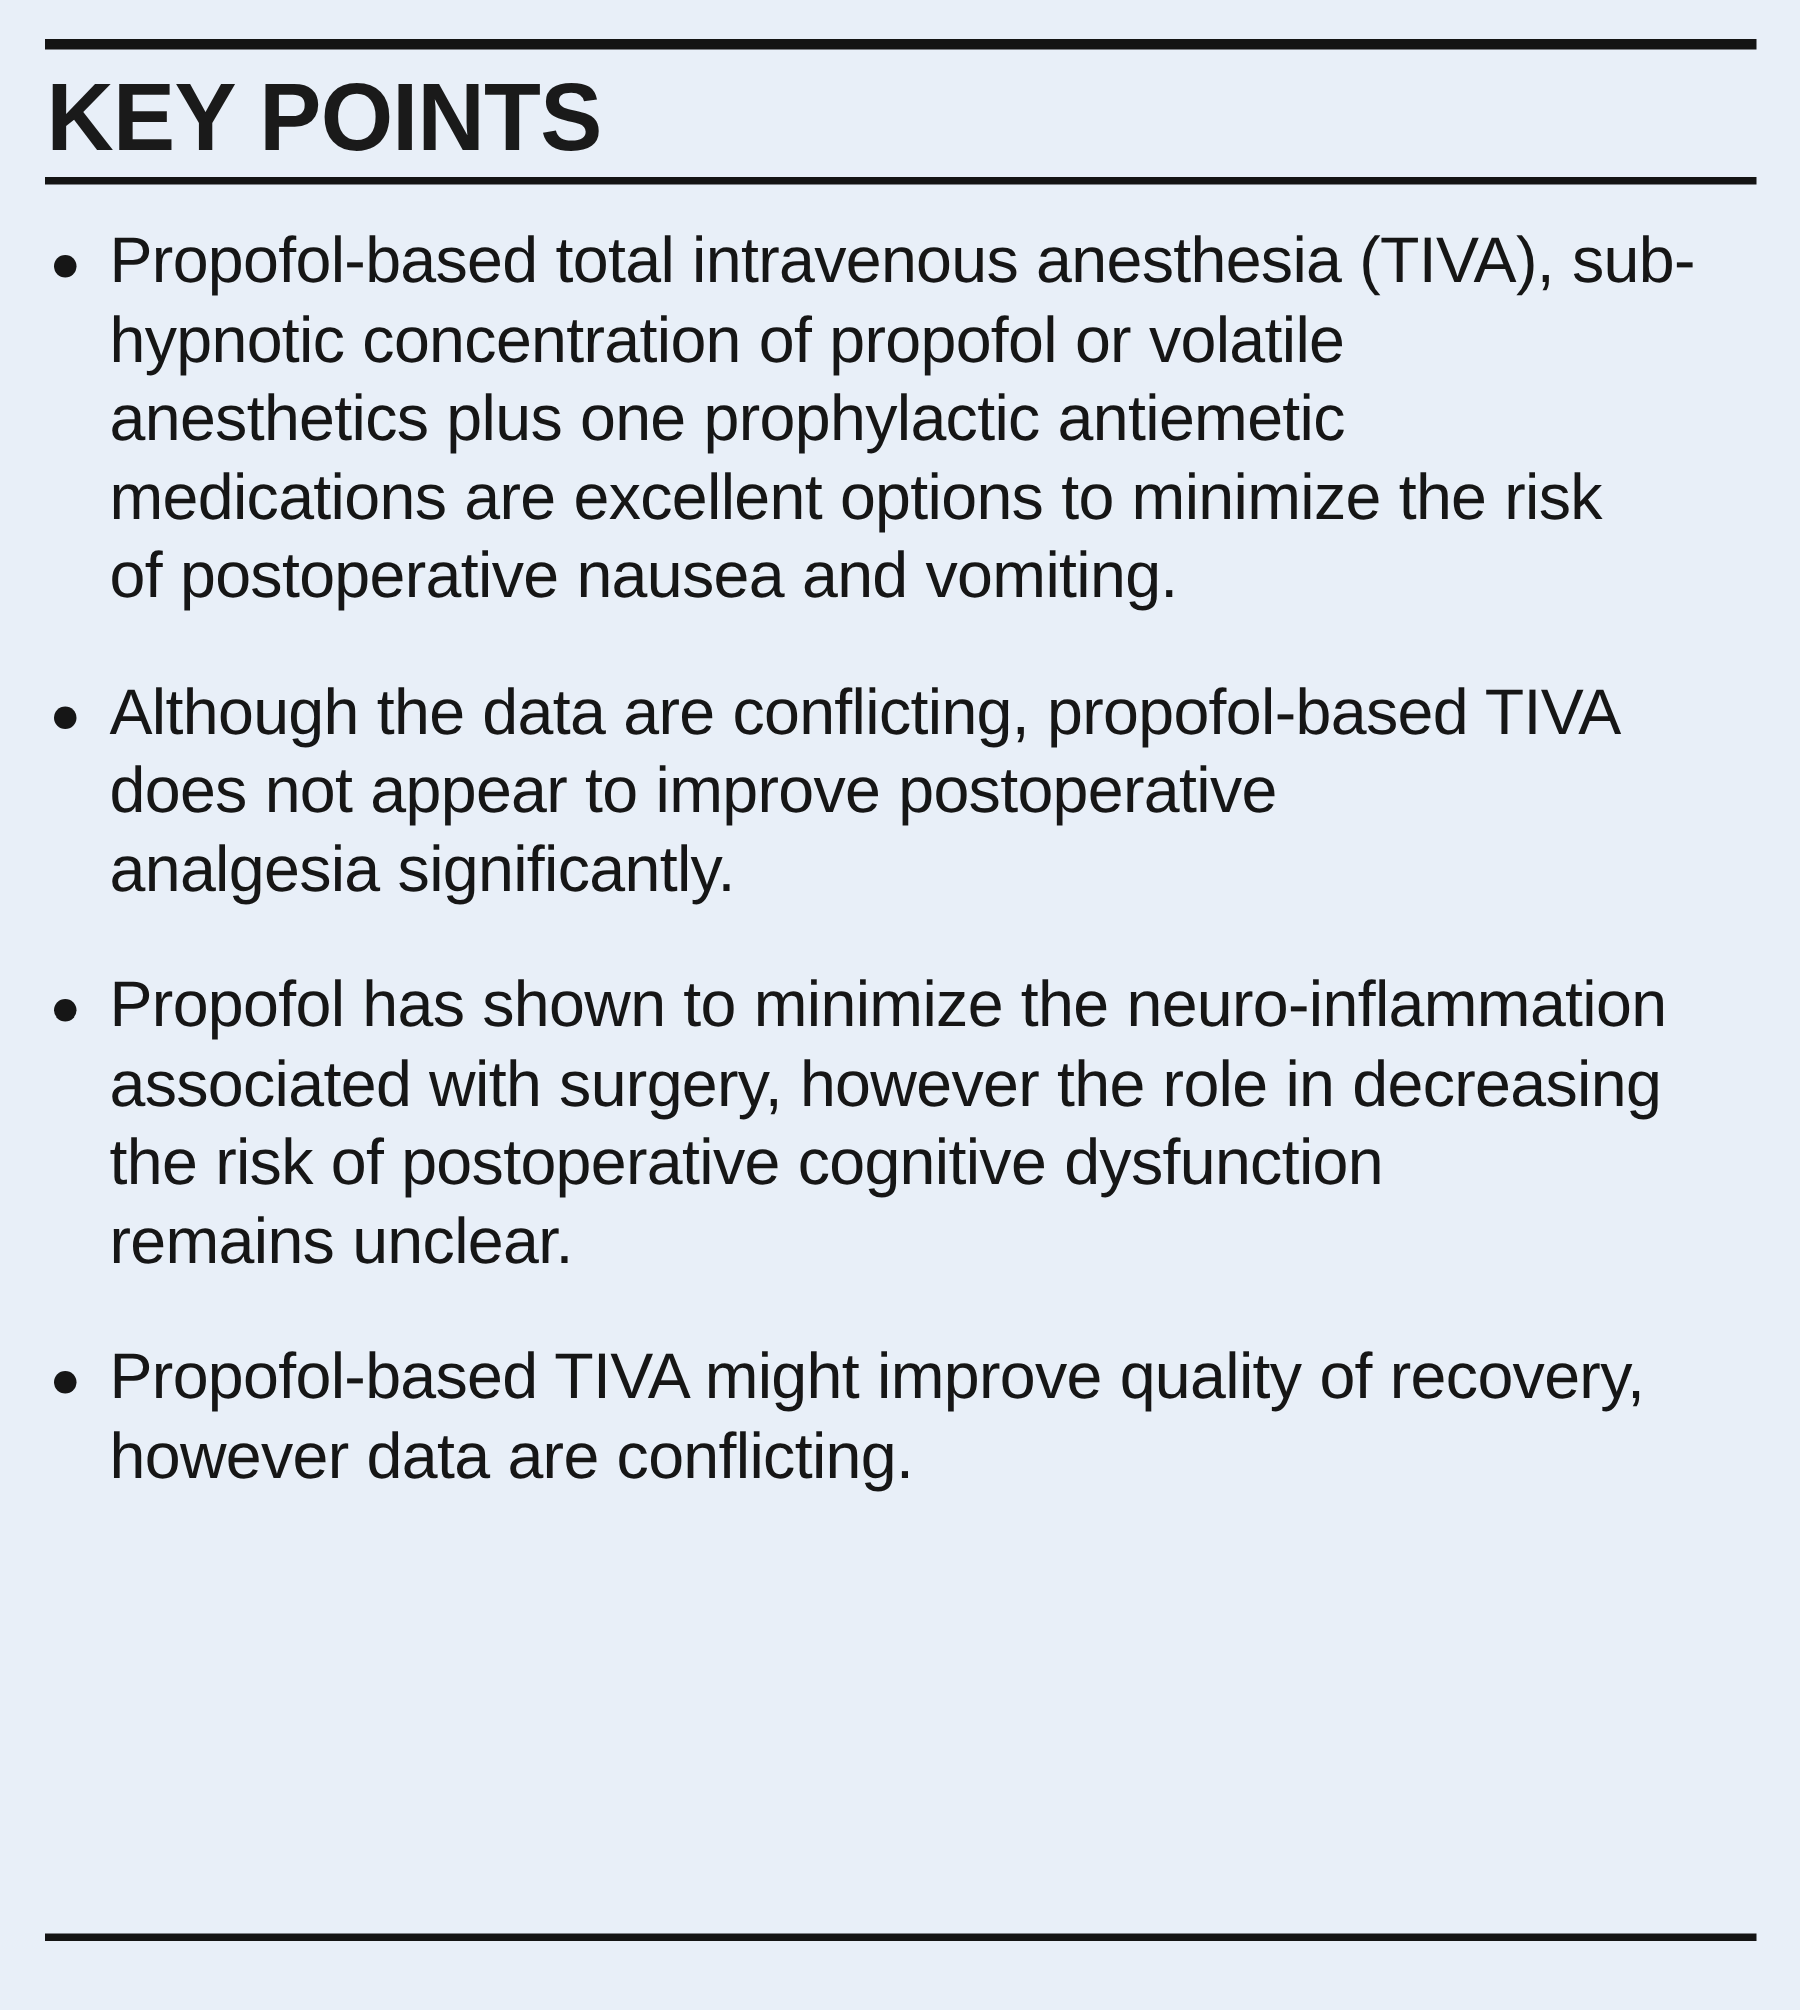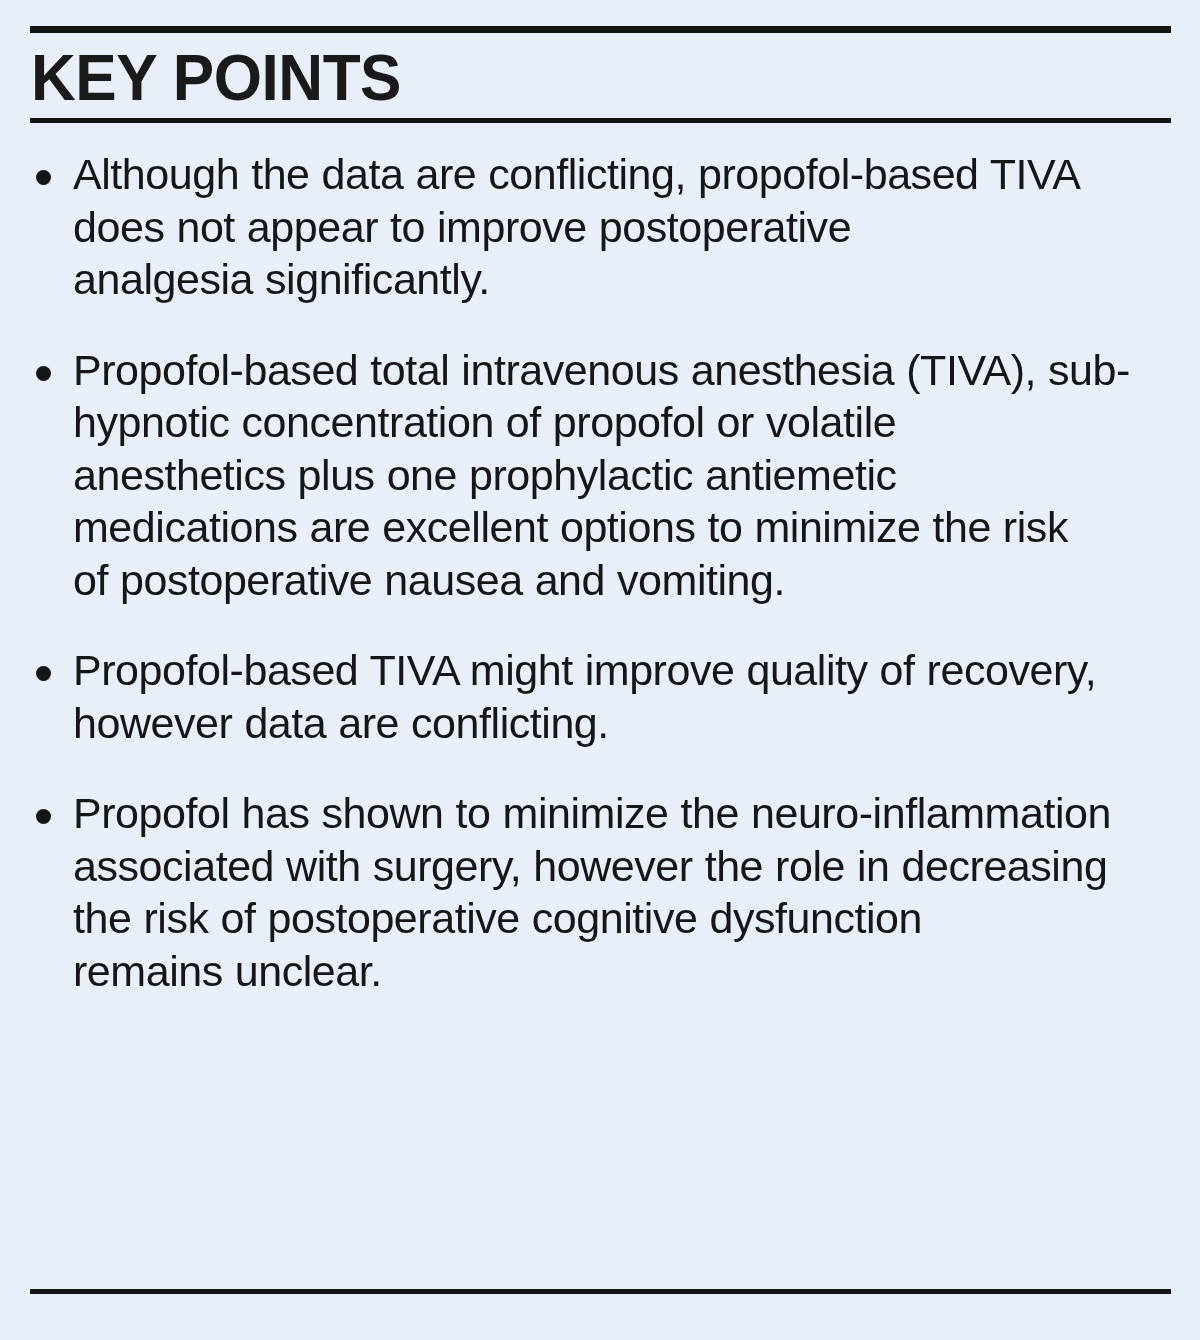--- a/index.html
+++ b/index.html
@@ -112,46 +112,46 @@
   <div class="rule rule-top"></div>
 
   <h1 class="title">KEY POINTS</h1>
 
   <div class="rule rule-under-title"></div>
 
   <ul class="points-list">
 
     <li class="point-item">
       <span class="bullet-marker"></span>
-      <span class="point-text">Although the data are conflicting, propofol-based TIVA
-does not appear to improve postoperative
-analgesia significantly.</span>
-    </li>
-
-    <li class="point-item">
-      <span class="bullet-marker"></span>
       <span class="point-text">Propofol-based total intravenous anesthesia (TIVA), sub-
 hypnotic concentration of propofol or volatile
 anesthetics plus one prophylactic antiemetic
 medications are excellent options to minimize the risk
 of postoperative nausea and vomiting.</span>
     </li>
 
     <li class="point-item">
       <span class="bullet-marker"></span>
-      <span class="point-text">Propofol-based TIVA might improve quality of recovery,
-however data are conflicting.</span>
+      <span class="point-text">Although the data are conflicting, propofol-based TIVA
+does not appear to improve postoperative
+analgesia significantly.</span>
     </li>
 
     <li class="point-item">
       <span class="bullet-marker"></span>
       <span class="point-text">Propofol has shown to minimize the neuro-inflammation
 associated with surgery, however the role in decreasing
 the risk of postoperative cognitive dysfunction
 remains unclear.</span>
     </li>
 
+    <li class="point-item">
+      <span class="bullet-marker"></span>
+      <span class="point-text">Propofol-based TIVA might improve quality of recovery,
+however data are conflicting.</span>
+    </li>
+
 
   </ul>
 
   <div class="rule rule-bottom"></div>
 
 </div>
 
 </body></html>

